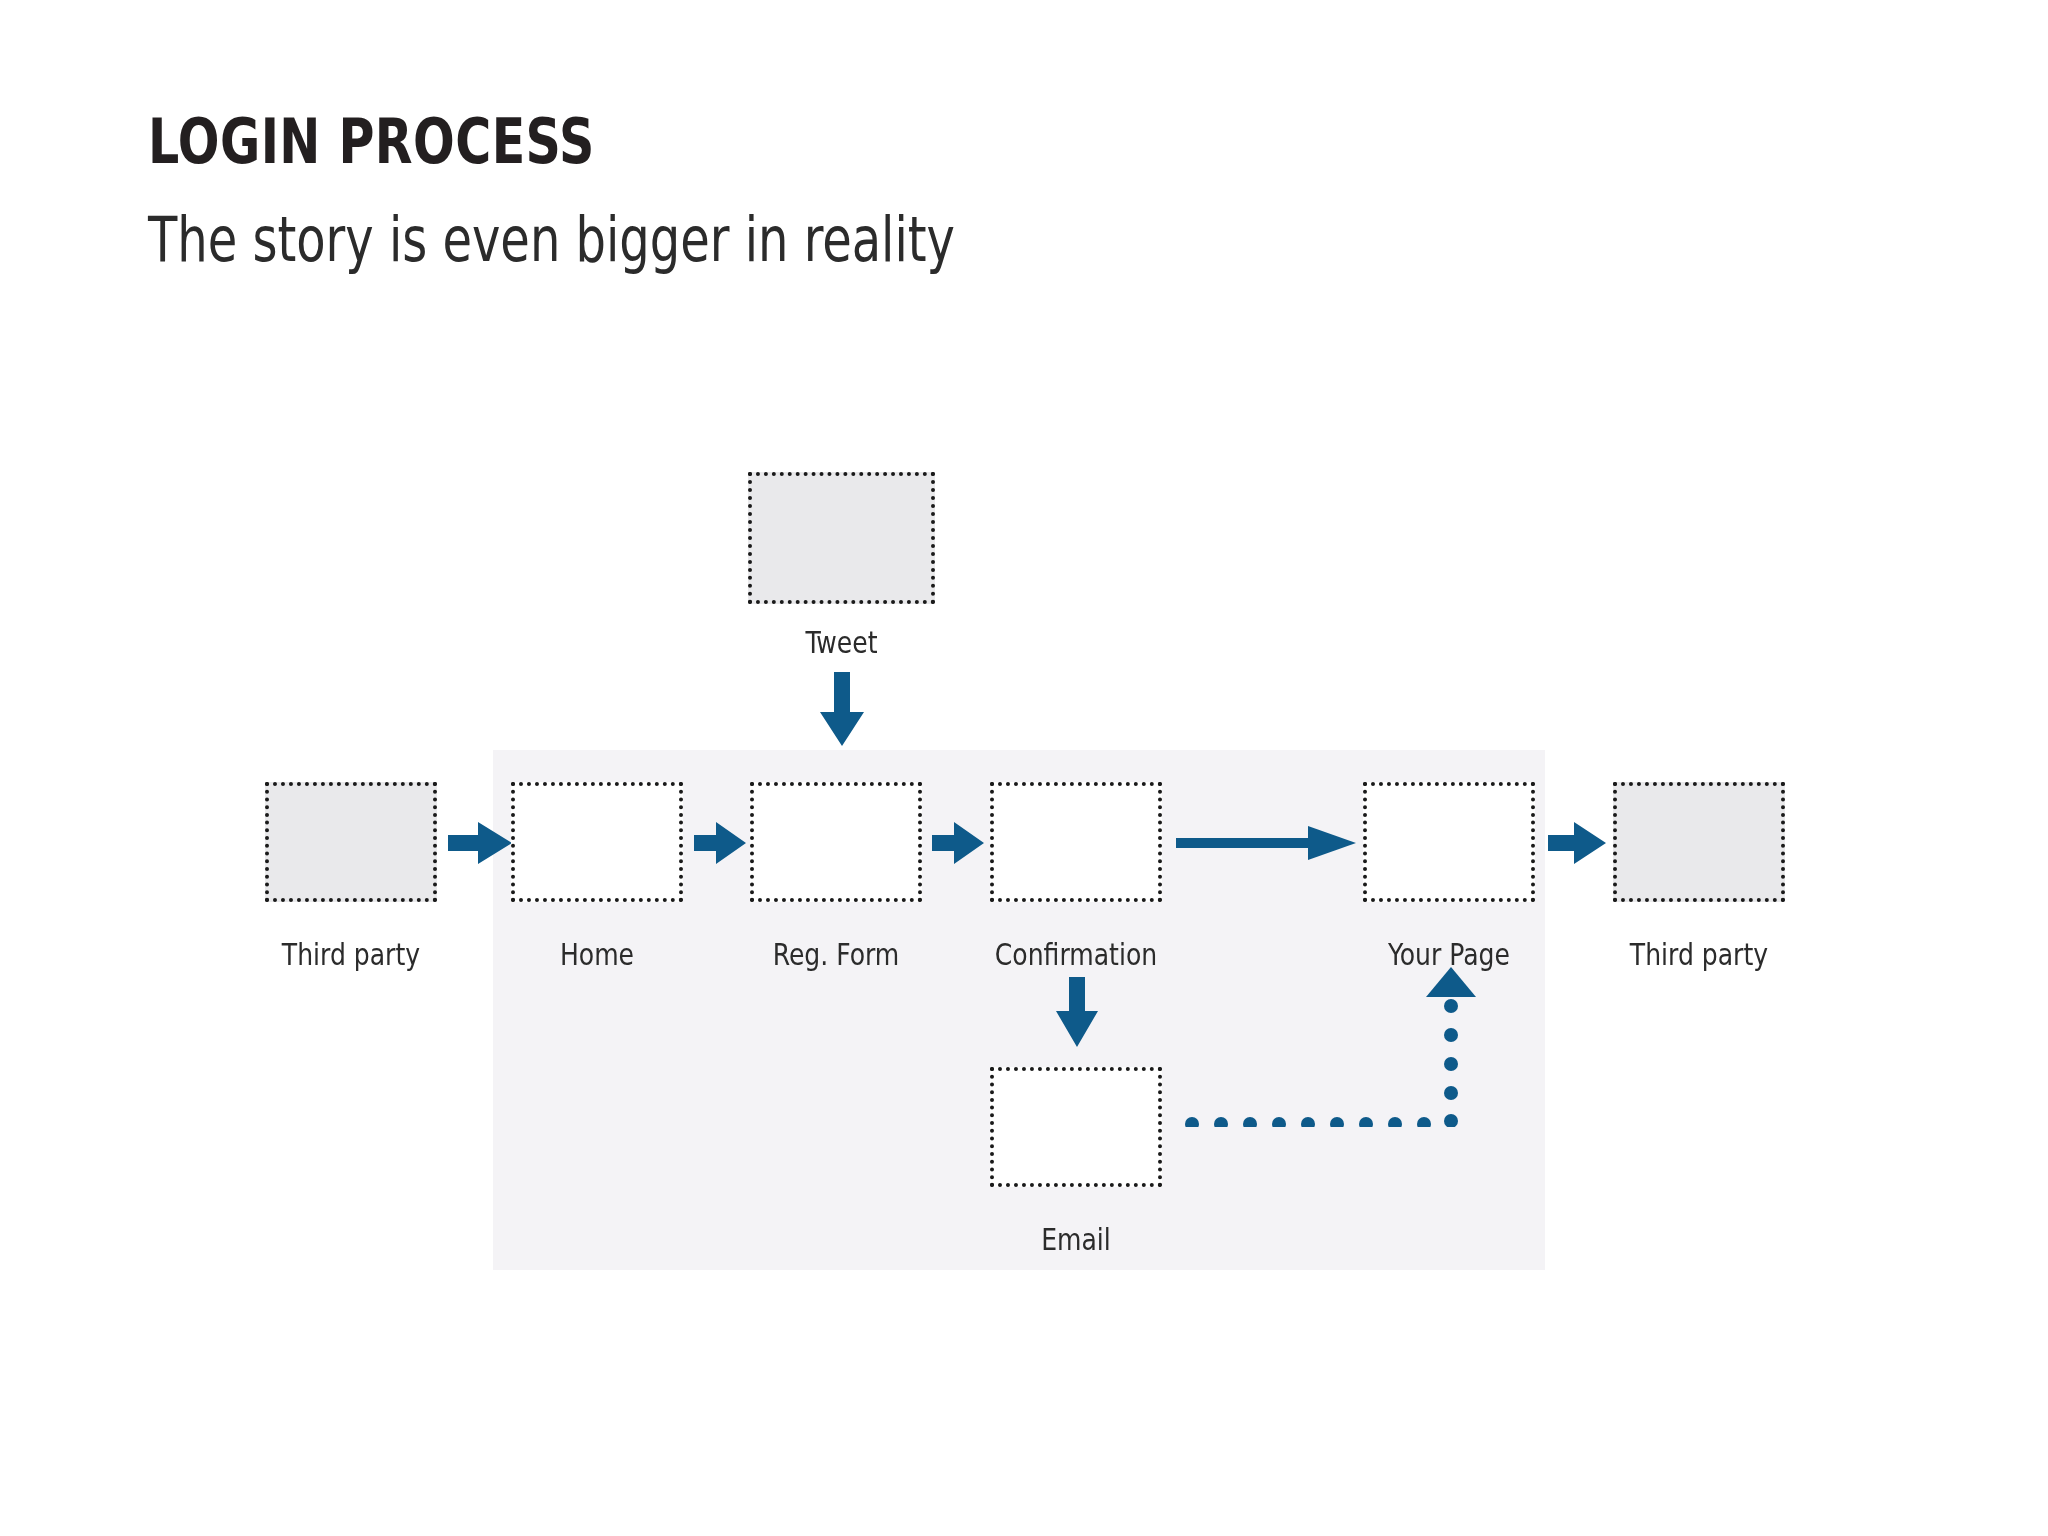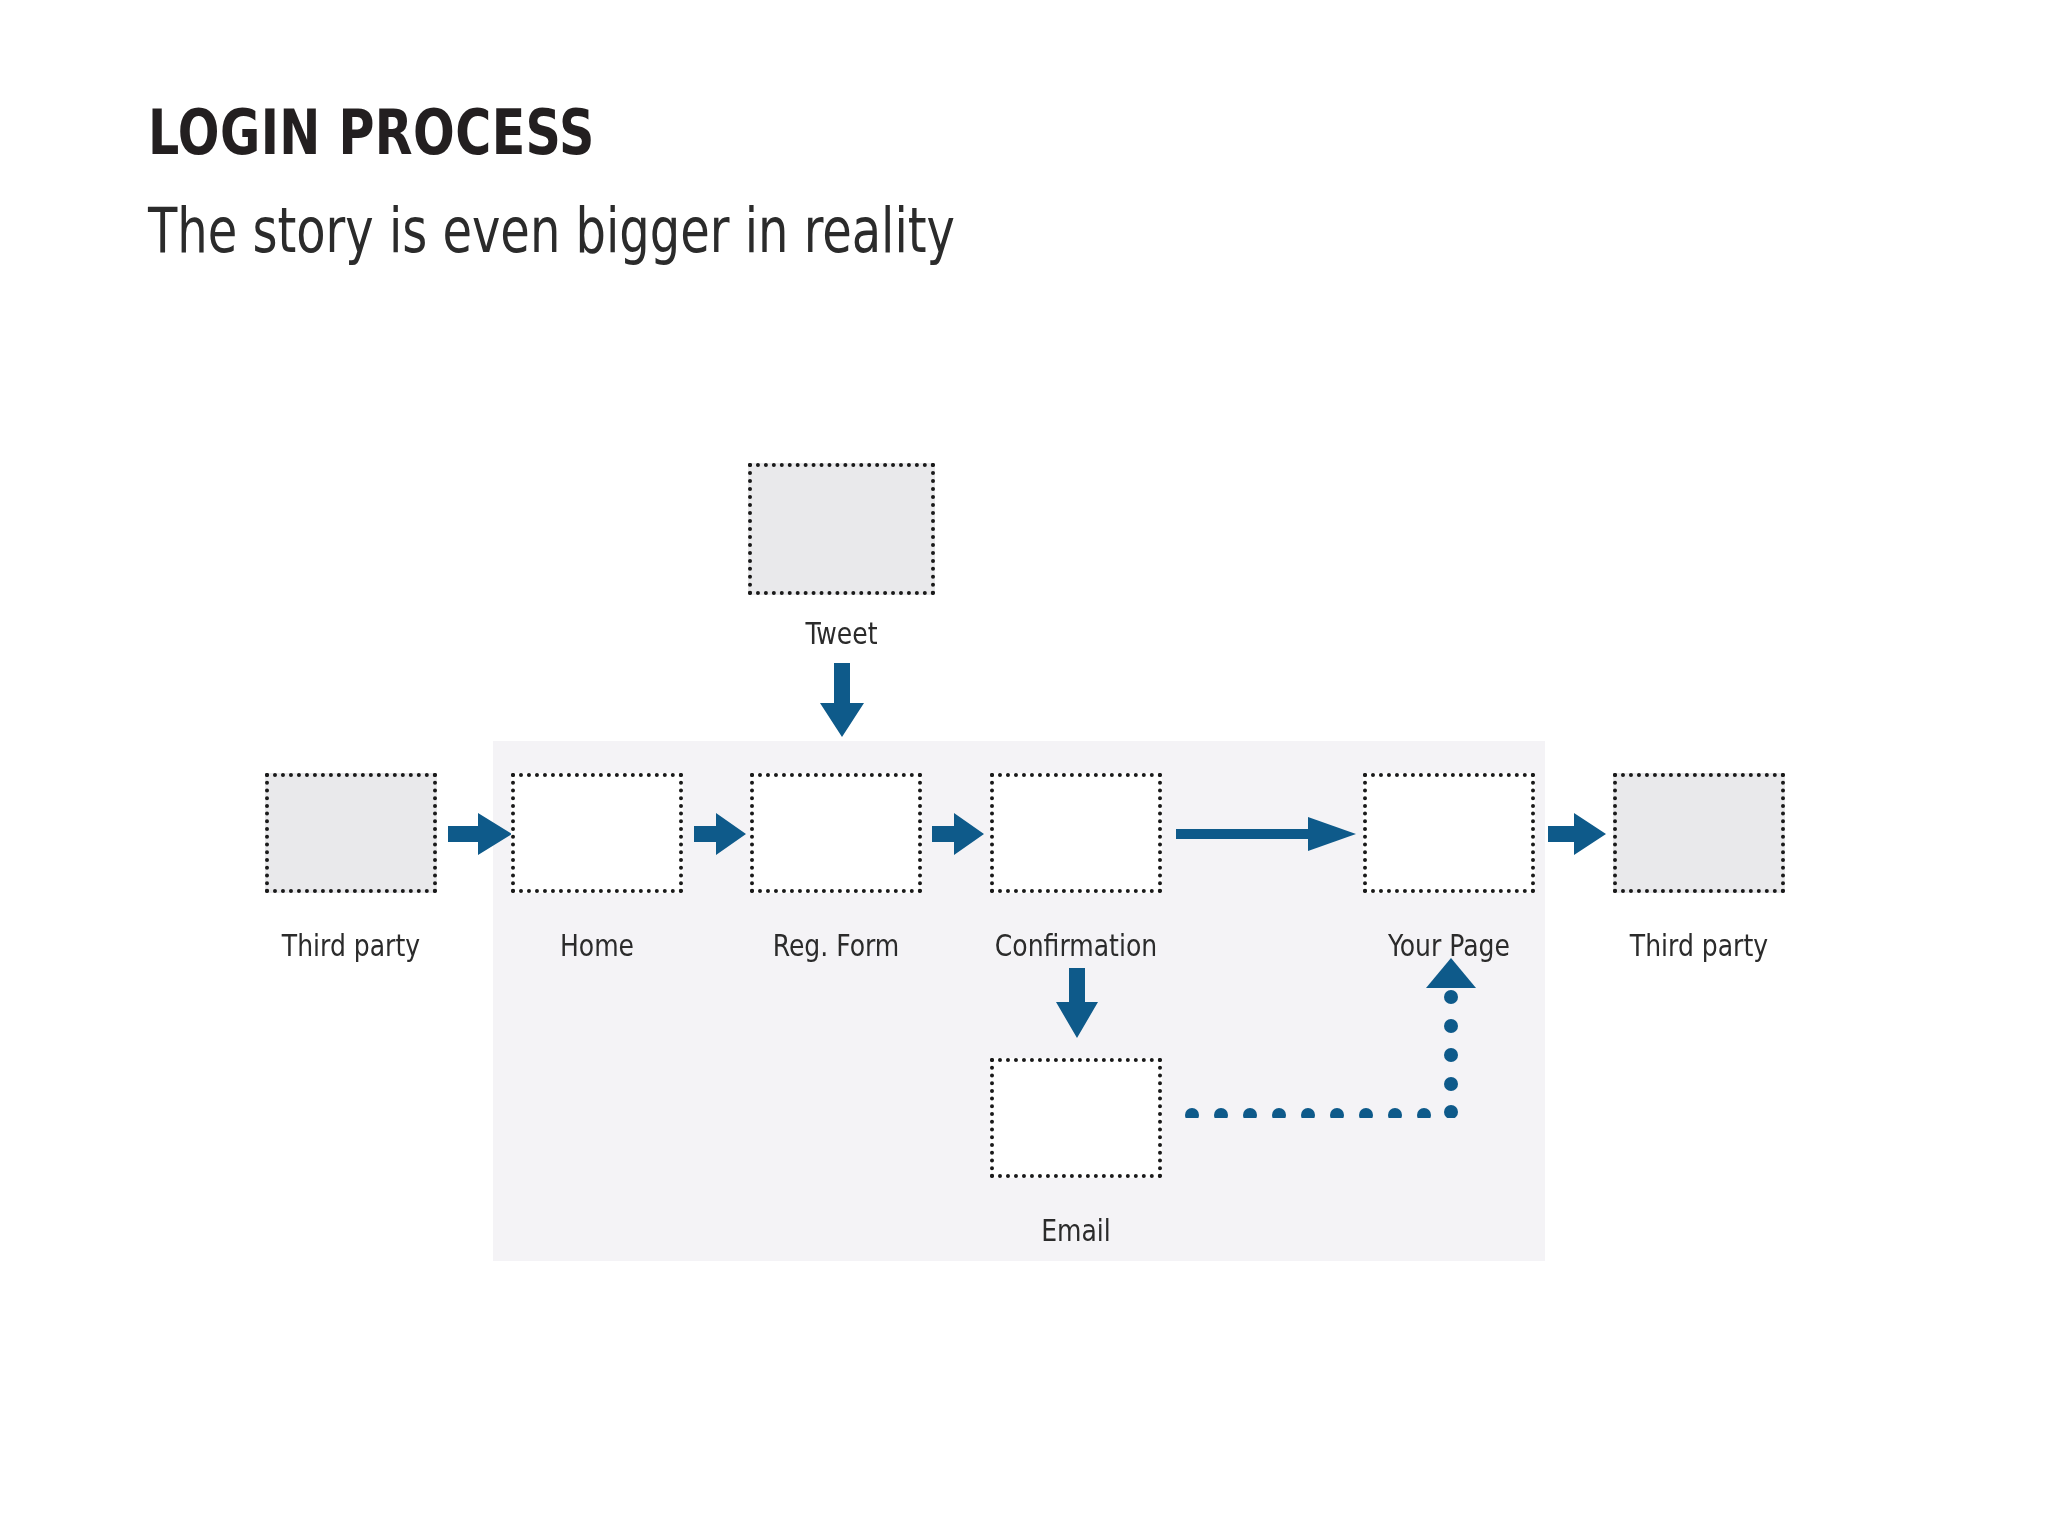--- a/index.html
+++ b/index.html
@@ -4,21 +4,21 @@
 <style>
   html,body{margin:0;padding:0;}
   body{
     width:2048px;height:1536px;
     background:#ffffff;
     font-family:"Liberation Sans", sans-serif;
     position:relative;
     overflow:hidden;
     -webkit-font-smoothing:antialiased;
   }
-  #stage{position:absolute;left:0;top:8px;width:2048px;height:1392px;border-radius:12px;}
+  #stage{position:absolute;left:0;top:17px;width:2048px;height:1392px;border-radius:12px;}
 
   
   .title{
     position:absolute;left:148px;top:94px;
     font-family:"Liberation Sans Narrow","DejaVu Sans Condensed","Liberation Sans",sans-serif;
     font-weight:bold;
     font-size:62px;
     letter-spacing:0.5px;
     line-height:1;
     color:#231f20;

